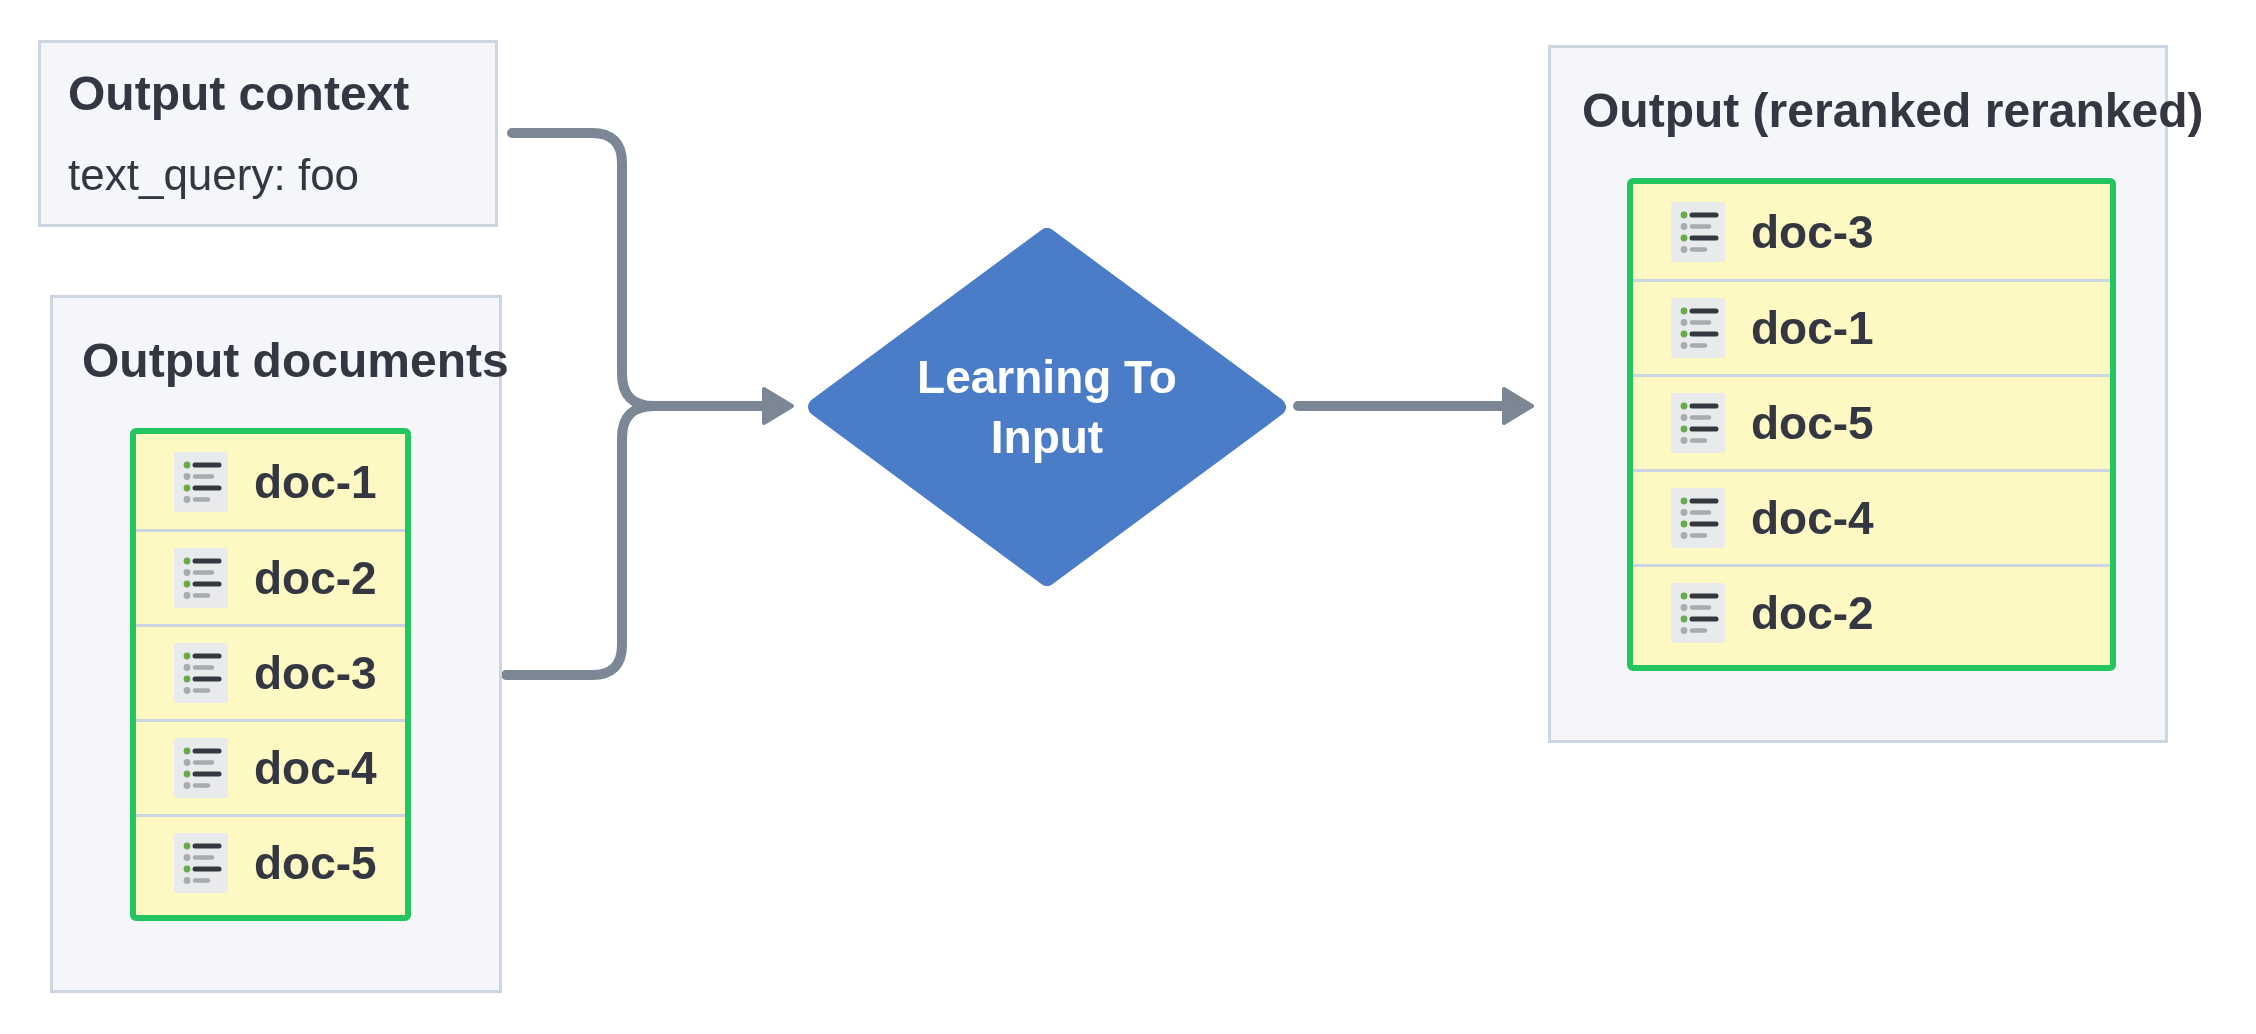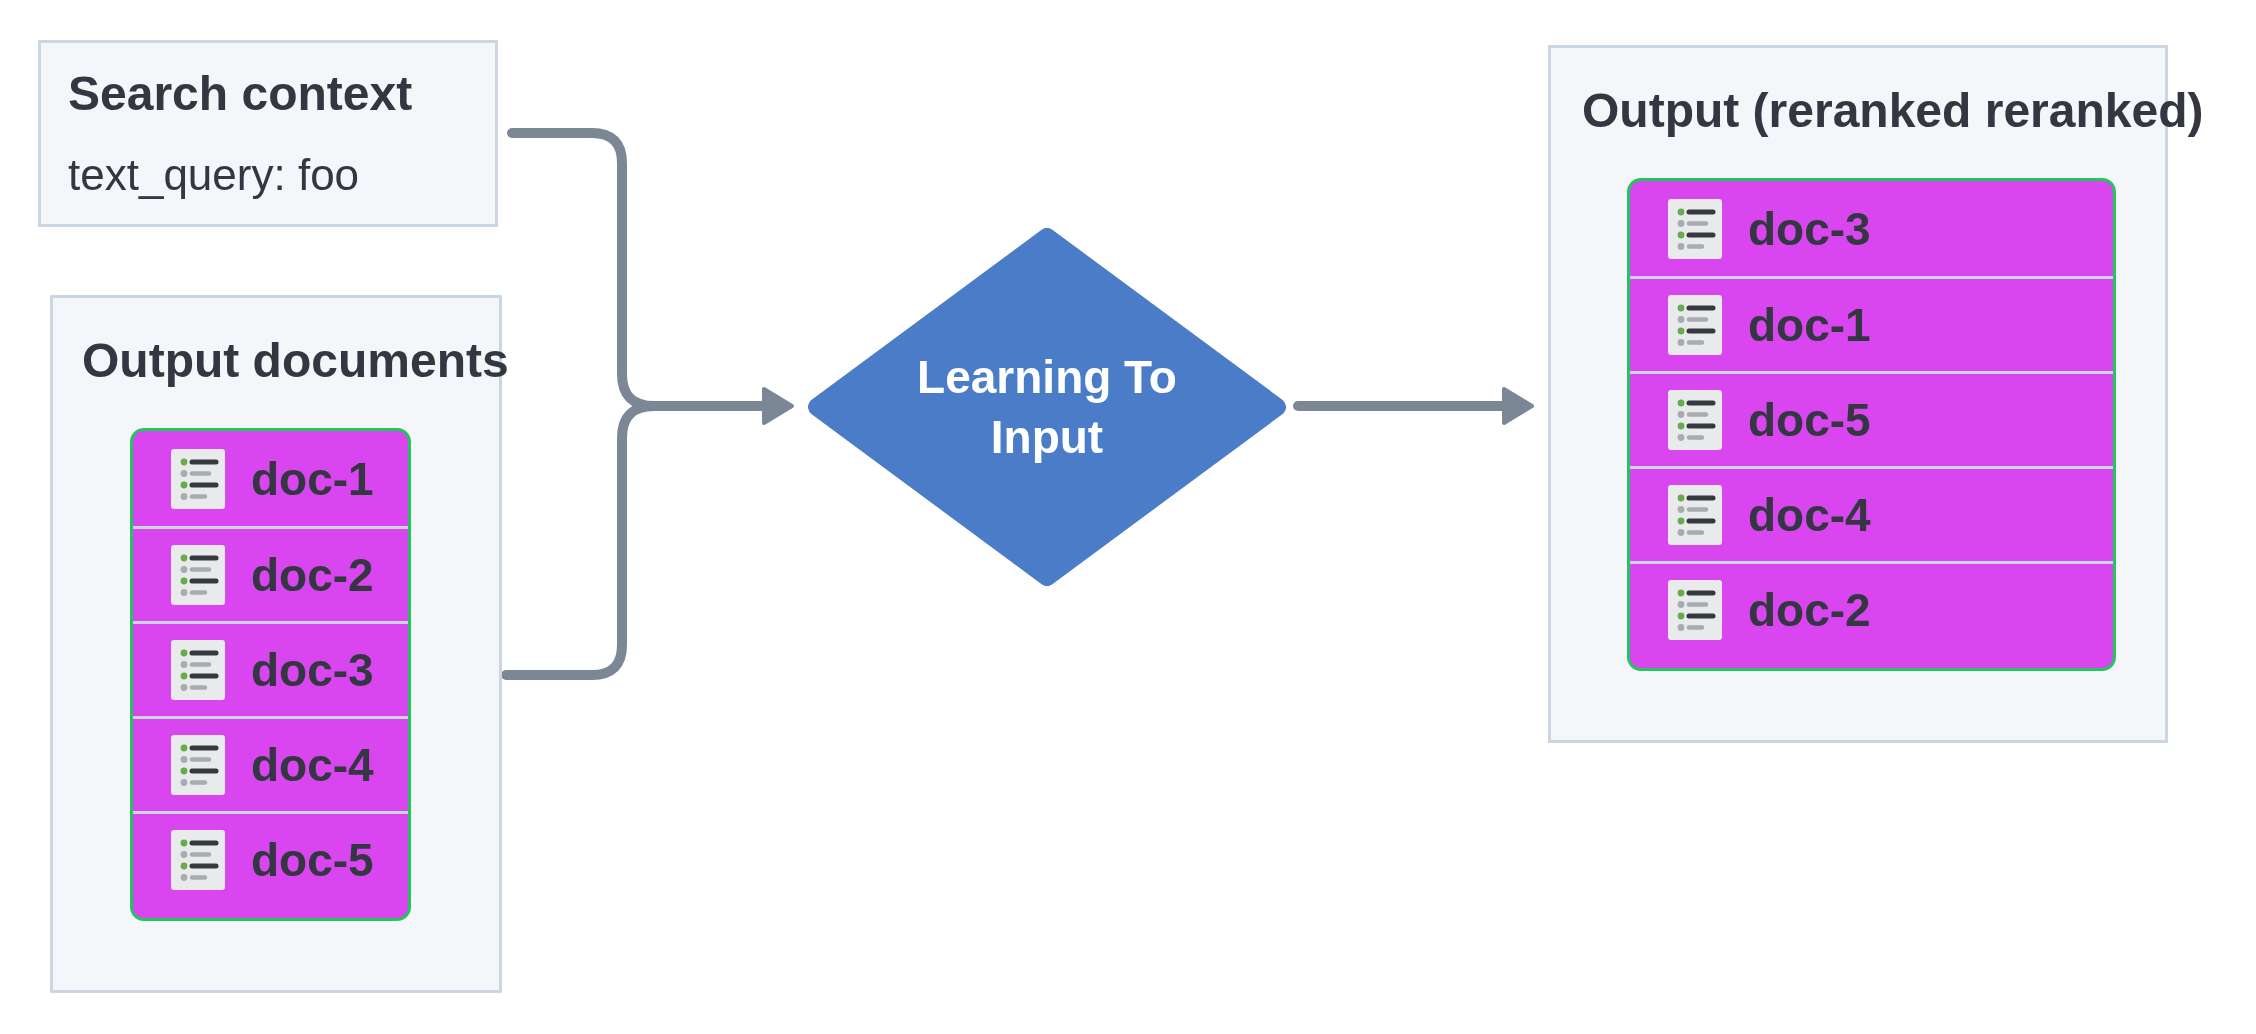--- a/index.html
+++ b/index.html
@@ -54,23 +54,23 @@
   .input-box  { left: 50px;  top: 295px; width: 452px; height: 698px; }
   .input-box .box-title { left: 29px; top: 36px; }
 
   .output-box { left: 1548px; top: 45px; width: 620px; height: 698px; }
   .output-box .box-title { left: 31px; top: 36px; }
 
   
   .doc-list {
     position: absolute;
     box-sizing: border-box;
-    background: #d946ef;
-    border: 3px solid #22c55e;
-    border-radius: 14px;
+    background: #fef9c3;
+    border: 6px solid #22c55e;
+    border-radius: 6px;
     overflow: hidden;
   }
   .input-box .doc-list  { left: 77px; top: 130px; width: 281px; height: 493px; }
   .output-box .doc-list { left: 76px; top: 130px; width: 489px; height: 493px; }
 
   .doc-row {
     display: flex;
     align-items: center;
     height: 95px;
     padding-left: 38px;
@@ -120,21 +120,21 @@
       <path d="M 512 133 L 592 133 Q 622 133 622 163 L 622 374 Q 622 406 654 406"></path>
       <path d="M 506 675 L 592 675 Q 622 675 622 645 L 622 438 Q 622 406 654 406"></path>
       <path d="M 652 406 L 764 406"></path>
       <path d="M 1298 406 L 1502 406"></path>
     </g>
     <polygon points="764,389 764,423 792,406" fill="#7c8795" stroke="#7c8795" stroke-width="4" stroke-linejoin="round"></polygon>
     <polygon points="1504,389 1504,423 1532,406" fill="#7c8795" stroke="#7c8795" stroke-width="4" stroke-linejoin="round"></polygon>
   </svg>
 
   <section class="box search-box">
-    <h2 class="box-title">Search context</h2>
+    <h2 class="box-title">Output context</h2>
     <p class="search-query">text_query: foo</p>
   </section>
 
   <section class="box input-box">
     <h2 class="box-title">Output documents</h2>
     <div class="doc-list">
   <div class="doc-row">
     <span class="doc-icon">
       <svg viewBox="0 0 54 60" xmlns="http://www.w3.org/2000/svg">
         <rect x="0" y="0" width="54" height="60" rx="3" fill="#e9eaeb"></rect>

